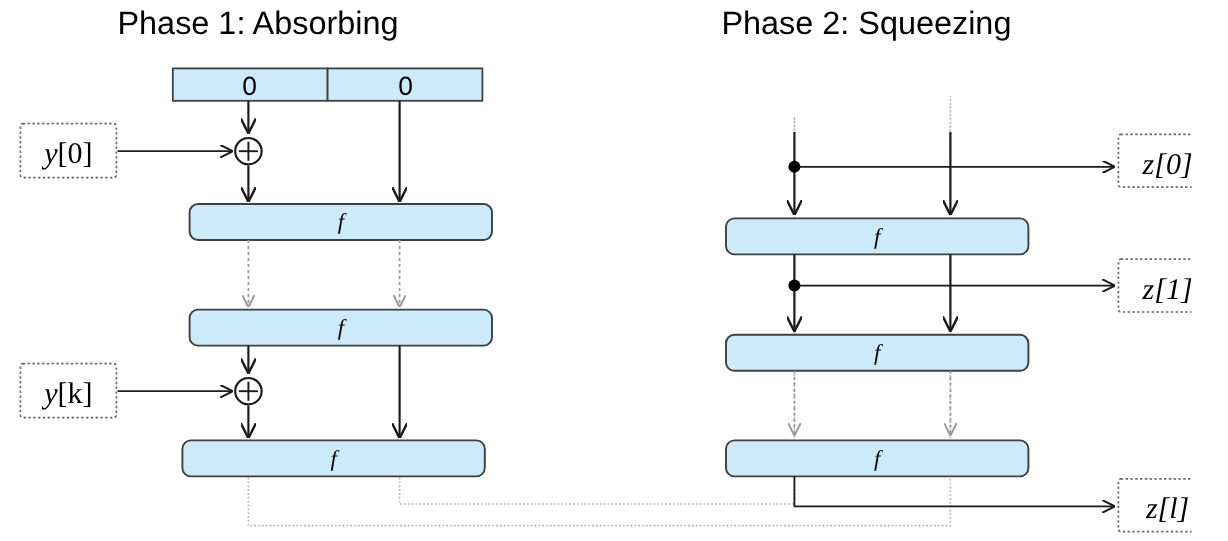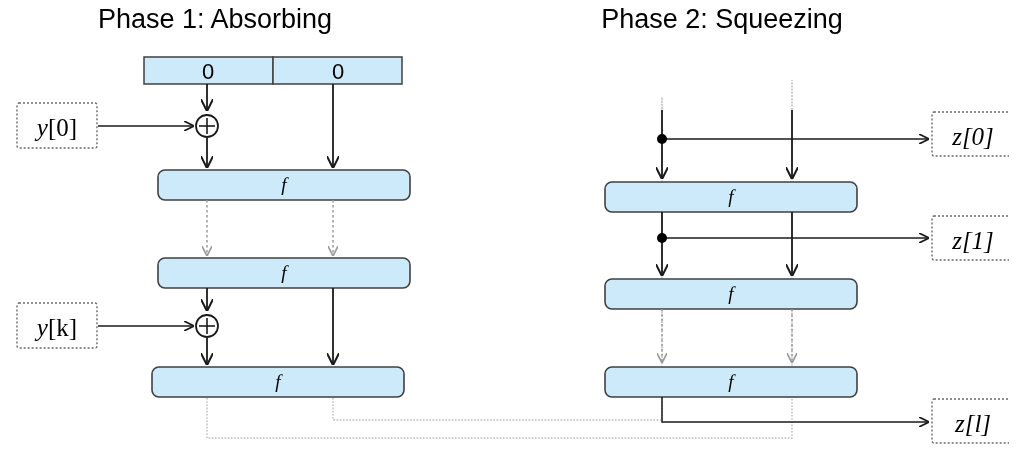--- a/index.html
+++ b/index.html
@@ -9,21 +9,20 @@
   }
   body {
     font-family: "Liberation Sans", sans-serif;
   }
   #canvas {
     position: relative;
     width: 993px;
     height: 451px;
     background: #ffffff;
     overflow: hidden;
-    padding-left: 16px;
   }
   #diagram-svg {
     position: absolute;
     left: 0;
     top: 0;
     width: 1023px;
     height: 451px;
   }
   .phase-title {
     font-family: "Liberation Sans", sans-serif;

